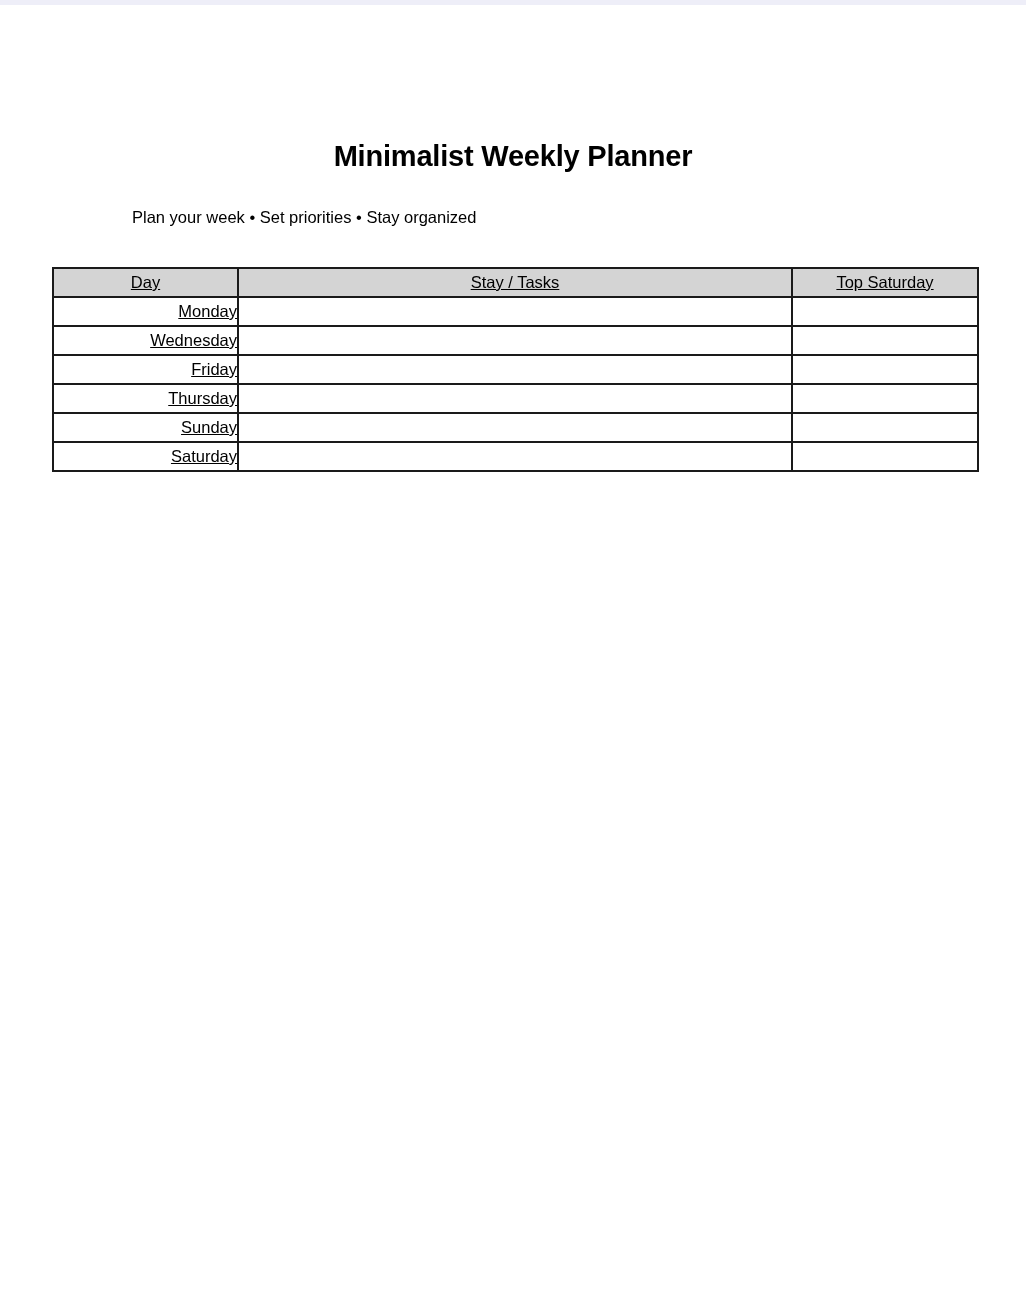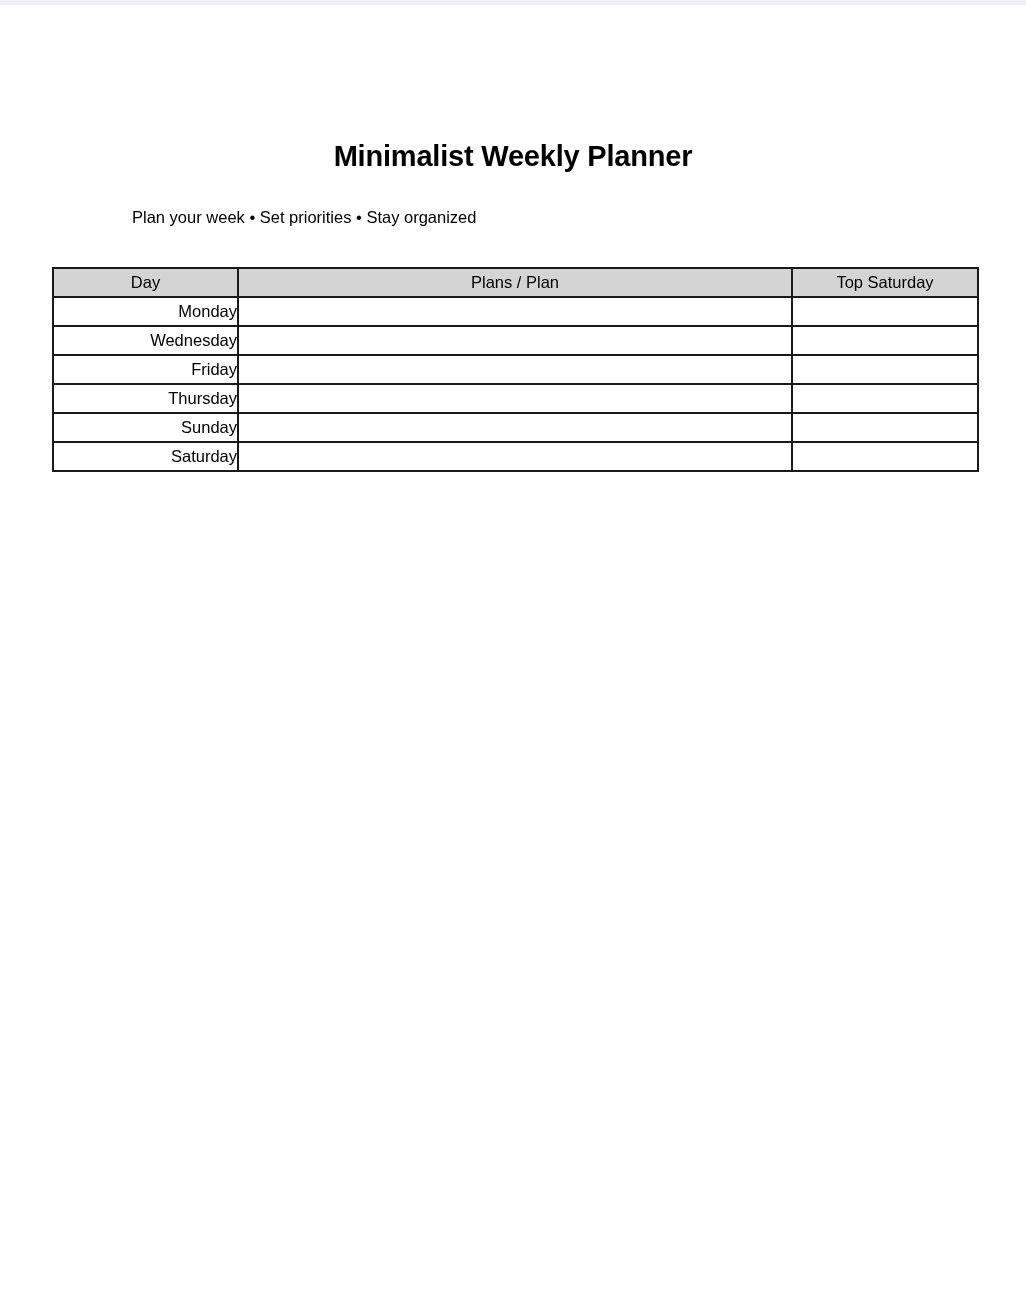--- a/index.html
+++ b/index.html
@@ -11,21 +11,21 @@
     .title {
       position: absolute; left: 0; top: 140px; width: 1026px; text-align: center;
       font-size: 29px; font-weight: bold; letter-spacing: -0.2px;
     }
     .subtitle { position: absolute; left: 132px; top: 208px; font-size: 16.5px; }
     table.planner {
       position: absolute; left: 52px; top: 267px; width: 925px;
       border-collapse: collapse; table-layout: fixed;
     }
     table.planner th, table.planner td {
-      border: 2px solid #1a1a1a; height: 27px; padding: 0; font-size: 16.5px;
+      border: 2px solid #1a1a1a; height: 27px; padding: 0; font-size: 16.5px; text-decoration: underline;
     }
     table.planner th { background: #d4d4d4; font-weight: normal; text-align: center; }
     table.planner td.day { padding-left: 25px; text-align: right; }
   </style>
 </head>
 <body>
 
 <div class="top-strip"></div>
 
 <div class="title">Minimalist Weekly Planner</div>
@@ -33,21 +33,21 @@
 
 <table class="planner">
   <colgroup>
     <col style="width:185px">
     <col style="width:554px">
     <col style="width:186px">
   </colgroup>
   <thead>
     <tr>
       <th>Day</th>
-      <th>Plans / Plan</th>
+      <th>Stay / Tasks</th>
       <th>Top Saturday</th>
     </tr>
   </thead>
   <tbody>
     <tr>
       <td class="day">Monday</td>
       <td></td>
       <td></td>
     </tr>
     <tr>

